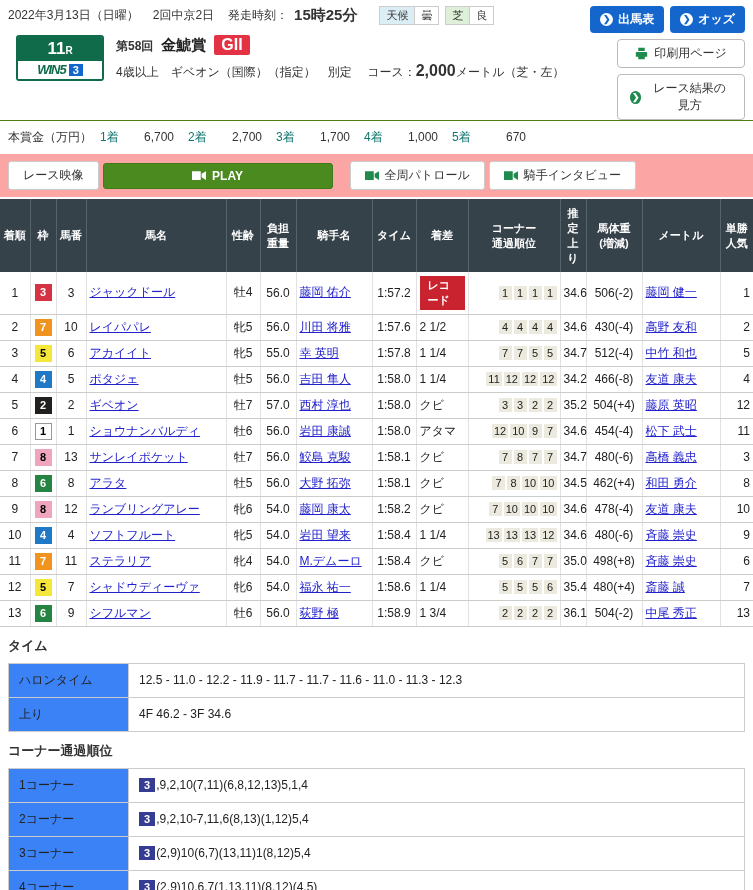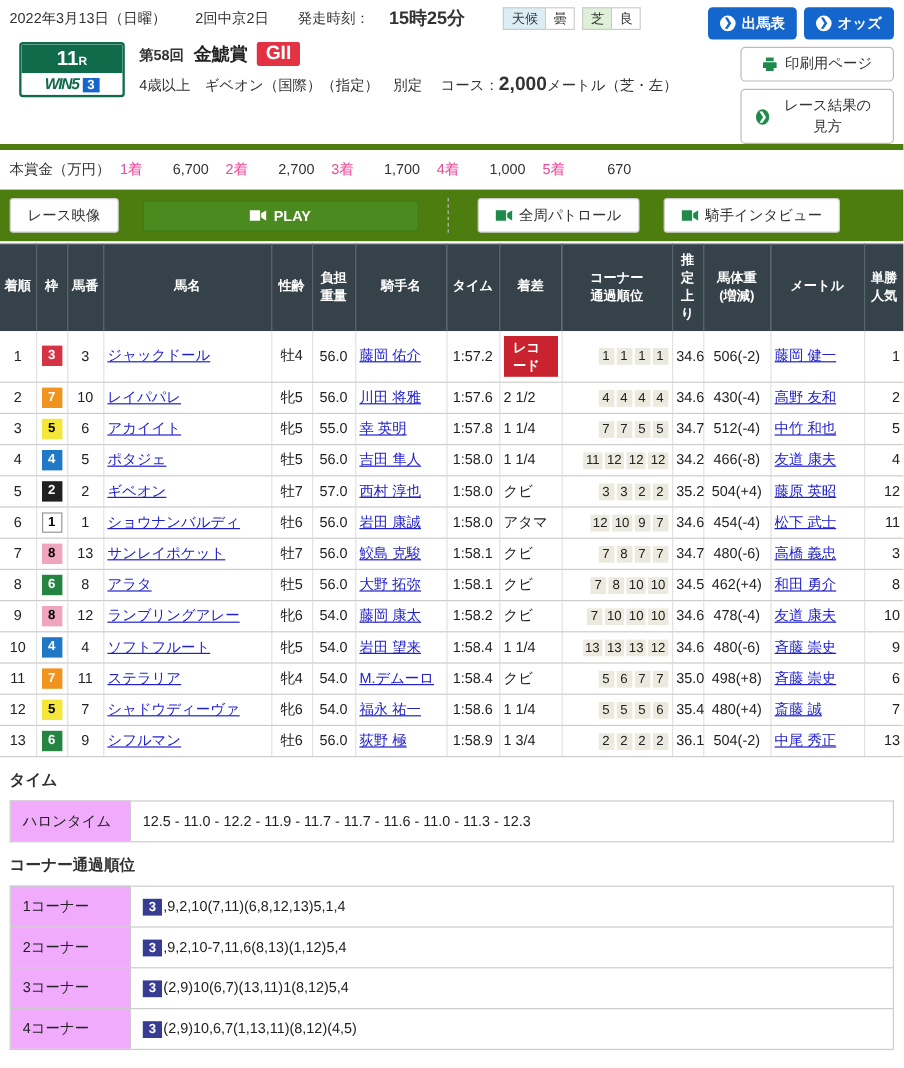--- a/index.html
+++ b/index.html
@@ -2,21 +2,21 @@
 <html><head>
 <meta charset="utf-8">
 <style>
   * { box-sizing: border-box; margin: 0; padding: 0; }
   body { font-family: "Liberation Sans", "DejaVu Sans", sans-serif; background:#fff; color:#222; width:753px; font-size:12px; }
   .page { width:753px; }
 
   
   .top { display:flex; justify-content:space-between; padding:6px 8px 0 8px; }
   .top-left { flex:1; }
-  .date-line { display:flex; align-items:center; gap:24px; font-size:12px; color:#333; }
+  .date-line { display:flex; align-items:center; gap:14px; font-size:12px; color:#333; }
   .start-time { font-size:15px; font-weight:bold; }
   .cond-badges { display:inline-flex; margin-left:8px; }
   .badge-cell { border:1px solid #ccc; padding:1px 6px; font-size:11px; }
   .badge-cell.lbl-blue { background:#dceef5; border-right:none; }
   .badge-cell.lbl-green { background:#dff0d8; border-right:none; margin-left:6px; }
   .top-right { width:170px; display:flex; flex-direction:column; gap:6px; align-items:flex-end; }
   .btn-row { display:flex; gap:6px; }
   .btn-blue { background:#1566cc; color:#fff; font-weight:bold; font-size:12px; border:none; border-radius:4px; padding:5px 10px; display:flex; align-items:center; gap:5px; cursor:pointer; }
   .circle-ico { display:inline-block; width:13px; height:13px; border-radius:50%; background:#fff; color:#1566cc; font-size:9px; line-height:13px; text-align:center; font-weight:bold; }
   .btn-white { background:#fff; color:#333; font-size:12px; border:1px solid #bbb; border-radius:4px; padding:5px 12px; display:flex; align-items:center; justify-content:center; gap:6px; cursor:pointer; width:128px; }
@@ -32,28 +32,28 @@
   .win5-num { display:inline-block; background:#1566cc; color:#fff; font-size:11px; font-weight:bold; padding:0 4px; margin-left:3px; font-style:normal; }
   .race-title-area { flex:1; }
   .race-title-line { display:flex; align-items:flex-end; gap:8px; }
   .race-no-label { font-size:12px; font-weight:bold; color:#333; }
   .race-title { font-size:15px; font-weight:bold; color:#222; }
   .grade-badge { background:#e23243; color:#fff; font-weight:bold; font-size:16px; padding:1px 7px; border-radius:2px; }
   .race-cond { margin-top:7px; font-size:12px; color:#333; }
   .course-val { font-size:16px; font-weight:bold; }
 
   
-  .prize { border-top:5px solid #4d7c0f; padding:7px 8px; font-size:12px; color:#333; }
+  .prize { border-top:1px solid #4d7c0f; padding:7px 8px; font-size:12px; color:#333; }
   .prize-row { display:flex; align-items:baseline; line-height:1.6; }
   .prize-label { width:92px; }
-  .prize-rank { display:inline-block; width:26px; text-align:left; color:#ec4899; }
+  .prize-rank { display:inline-block; width:26px; text-align:left; color:#0f766e; }
   .prize-val { display:inline-block; width:48px; text-align:right; margin-right:14px; }
 
   
-  .video-bar { background:#4d7c0f; padding:7px 8px; display:flex; align-items:center; gap:20px; }
+  .video-bar { background:#fca5a5; padding:7px 8px; display:flex; align-items:center; gap:4px; }
   .vbtn { background:#fff; border:1px solid #ccc; border-radius:3px; font-size:12px; padding:5px 14px; display:flex; align-items:center; gap:6px; cursor:pointer; color:#333; }
   .vbtn-play { background:#4a8a1f; border-color:#417a1a; color:#fff; font-weight:bold; width:230px; justify-content:center; }
   .vsep { border-left:1px dashed #bbb; align-self:stretch; margin:0 4px; }
   .cam-ico { display:inline-block; }
 
   
   table.results { width:753px; border-collapse:collapse; table-layout:fixed; margin-top:2px; }
   table.results th { background:#36424a; color:#fff; font-weight:bold; font-size:11px; text-align:center; vertical-align:middle; padding:6px 1px; border-right:1px solid #57636b; border-top:1px solid #36424a; white-space:pre-line; line-height:1.35; }
   table.results th:last-child { border-right:none; }
   table.results td { border-bottom:1px solid #ccc; border-right:1px solid #e2e2e2; font-size:12px; padding:4px 3px; vertical-align:middle; background:#fff; height:24px; }
@@ -72,21 +72,21 @@
   .record-badge { display:inline-block; background:#c8232e; color:#fff; font-weight:bold; font-size:11px; padding:2px 8px; }
   .corner-cell { text-align:right; padding-right:4px; white-space:nowrap; }
   .cnum { display:inline-block; background:#eceade; font-size:11px; padding:1px 2px; margin-left:2px; min-width:13px; text-align:center; }
 
   
   .sec { padding:10px 8px 0 8px; }
   .sec-h { font-size:13px; font-weight:bold; color:#333; margin-bottom:8px; }
   table.kv { width:100%; border-collapse:collapse; border:1px solid #ccc; }
   table.kv td { border-bottom:1px solid #ccc; font-size:12px; padding:8px 10px; }
   table.kv tr:last-child td { border-bottom:none; }
-  td.kv-label { width:100px; background:#f0abfc; border-right:1px solid #ccc; }
+  td.kv-label { width:120px; background:#3b82f6; border-right:1px solid #ccc; }
   .corner-badge { display:inline-block; background:#363b93; color:#fff; font-weight:bold; font-size:11px; padding:1px 5px; margin-right:1px; }
 </style>
 </head>
 <body>
 
 <div class="page">
 
   <div class="top">
     <div class="top-left">
       <div class="date-line">
@@ -432,20 +432,24 @@
   </table>
 
   <div class="sec">
     <div class="sec-h">タイム</div>
     <table class="kv">
         <tbody id="time-body">
           <tr>
             <td class="kv-label">ハロンタイム</td>
             <td>12.5 - 11.0 - 12.2 - 11.9 - 11.7 - 11.7 - 11.6 - 11.0 - 11.3 - 12.3</td>
           </tr>
+          <tr>
+            <td class="kv-label">上り</td>
+            <td>4F 46.2 - 3F 34.6</td>
+          </tr>
         </tbody>
       </table>
   </div>
 
   <div class="sec">
     <div class="sec-h">コーナー通過順位</div>
     <table class="kv">
         <tbody id="corner-body">
           <tr>
             <td class="kv-label">1コーナー</td>

